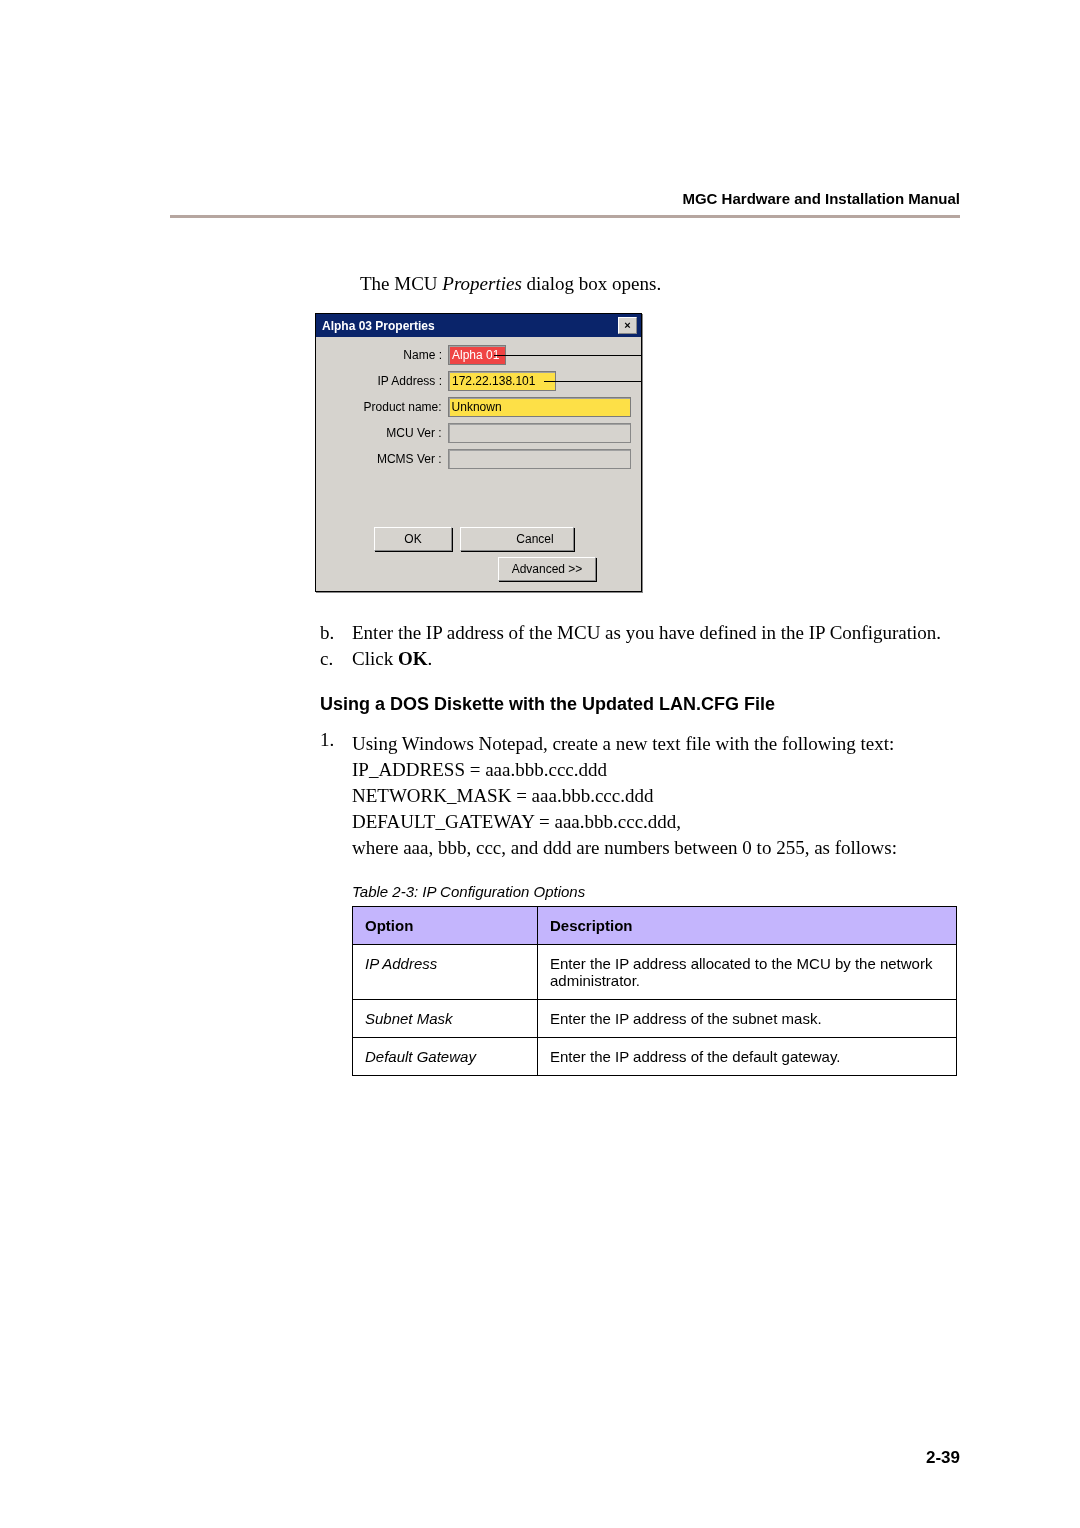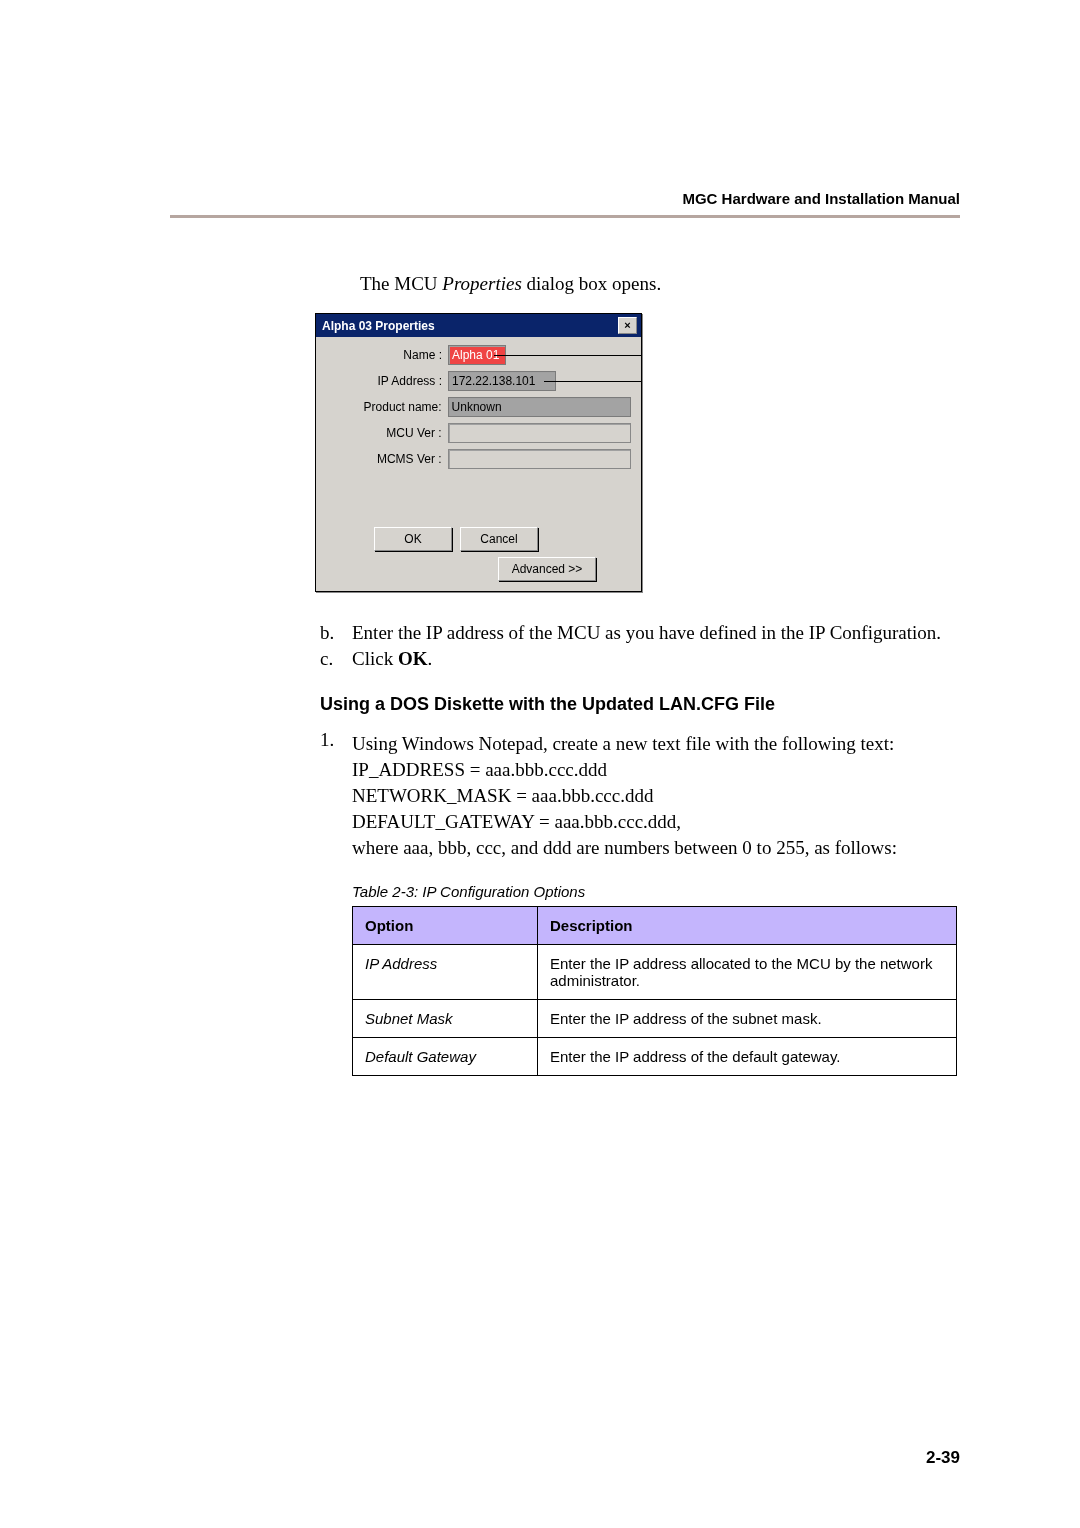--- a/index.html
+++ b/index.html
@@ -86,21 +86,21 @@
   }
   .form-label {
     width: 116px;
     text-align: right;
     color: #000;
     font-size: 12px;
     padding-right: 6px;
   }
   .form-field {
     border: 1px solid #7b7b7b;
-    background: #a3a3a3;
+    background: #fde047;
     height: 18px;
     padding: 0 3px;
     font-size: 12px;
     line-height: 18px;
     box-shadow: inset 1px 1px 0 #a0a0a0;
     display: flex;
     align-items: center;
   }
   .field-name { width: 50px; background: #ef4444; color: #fff; }
   .field-ip { width: 100px; }
@@ -124,21 +124,21 @@
     border-left-color: #fff;
     box-shadow: 1px 1px 0 #000;
     font-family: Tahoma, Arial, sans-serif;
     font-size: 12px;
     height: 22px;
     display: flex;
     align-items: center;
     justify-content: center;
   }
   .btn-ok { width: 76px; }
-  .btn-cancel { width: 76px; }
+  .btn-cancel { width: 76px; padding-left: 36px; }
   .btn-adv { width: 96px; }
   
   .callout-line {
     position: absolute;
     border-top: 1px solid #000;
   }
   
   .annotations {
     width: 225px;
     font-family: Arial, Helvetica, sans-serif;

